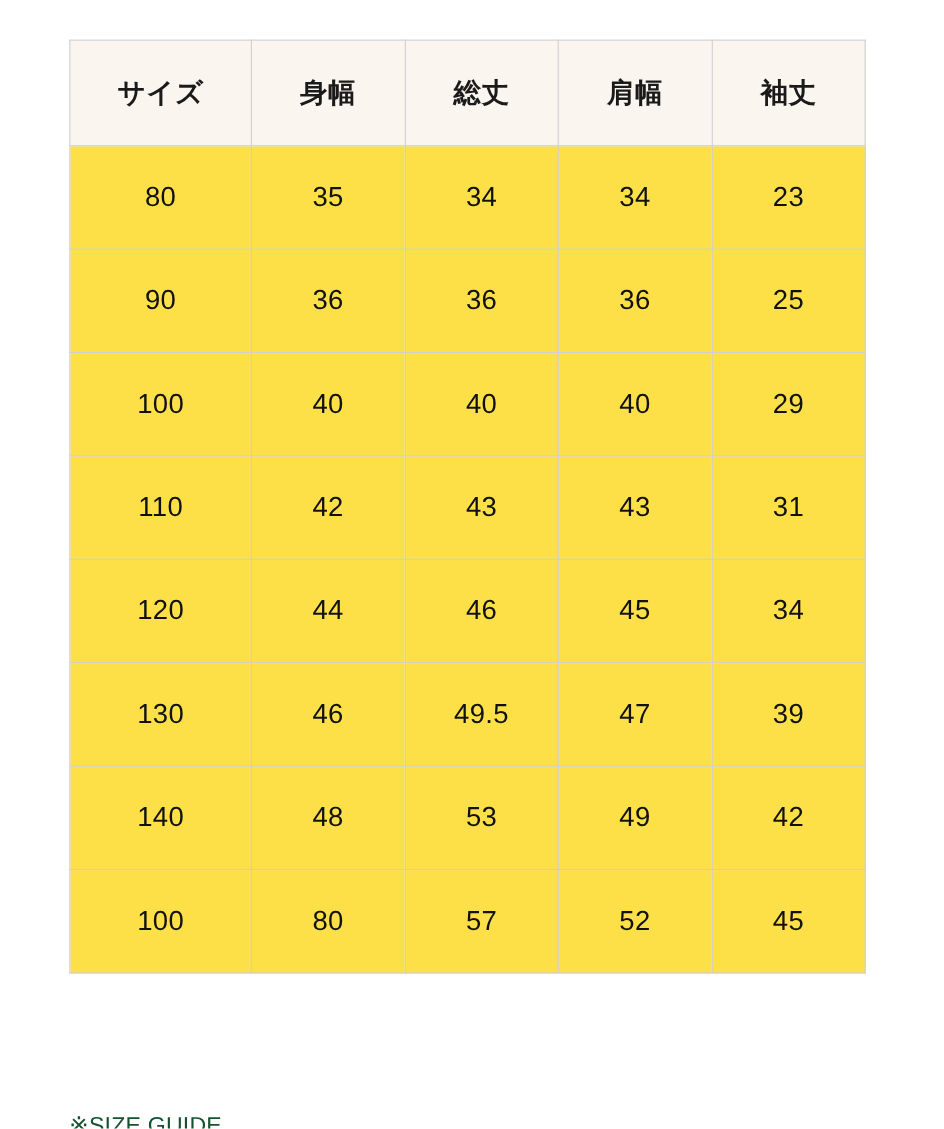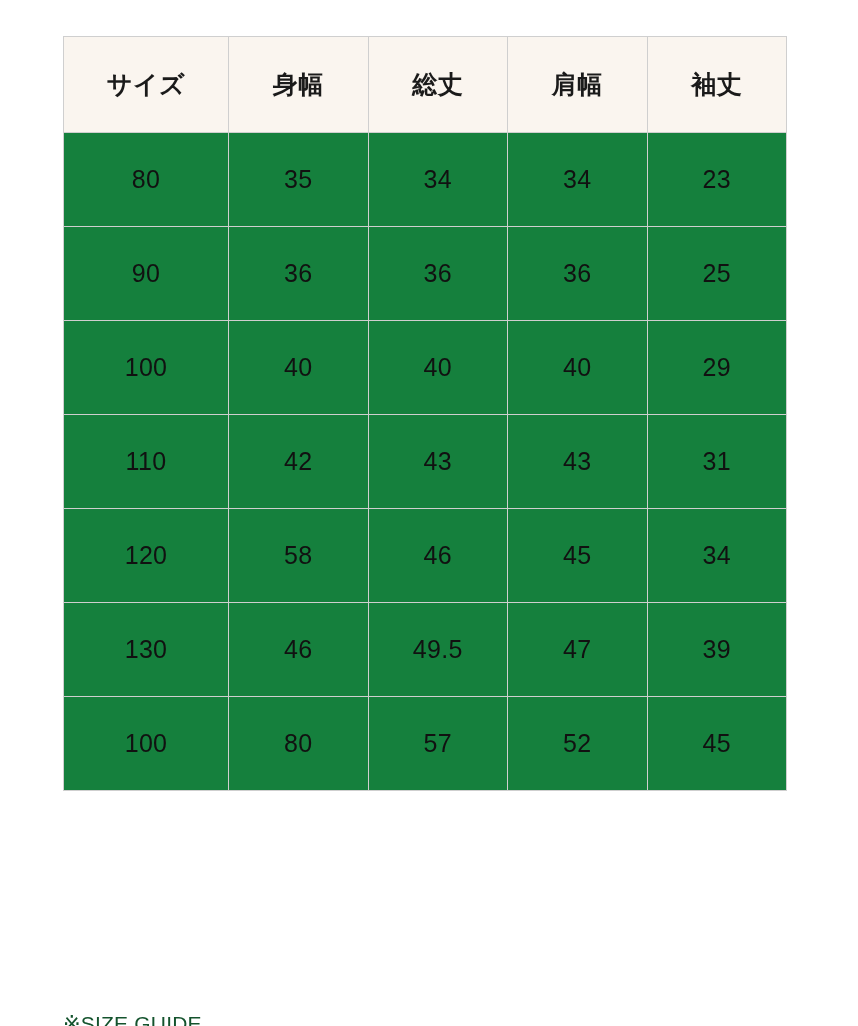--- a/index.html
+++ b/index.html
@@ -46,21 +46,21 @@
   }
   table.size-table thead th {
     background: #faf5ef;
     height: 95px;
     font-size: 25px;
     font-weight: bold;
     color: #1a1a1a;
     letter-spacing: 0.5px;
   }
   table.size-table tbody td {
-    background: #15803d;
+    background: #fde047;
     height: 93px;
     font-size: 25px;
     font-weight: normal;
     color: #111111;
     letter-spacing: 0.3px;
   }
   .table-note {
     position: absolute;
     left: 63px;
     top: 1011px;
@@ -118,31 +118,38 @@
         </tr>
         <tr>
           <td>110</td>
           <td>42</td>
           <td>43</td>
           <td>43</td>
           <td>31</td>
         </tr>
         <tr>
           <td>120</td>
-          <td>58</td>
+          <td>44</td>
           <td>46</td>
           <td>45</td>
           <td>34</td>
         </tr>
         <tr>
           <td>130</td>
           <td>46</td>
           <td>49.5</td>
           <td>47</td>
           <td>39</td>
+        </tr>
+        <tr>
+          <td>140</td>
+          <td>48</td>
+          <td>53</td>
+          <td>49</td>
+          <td>42</td>
         </tr>
         <tr>
           <td>100</td>
           <td>80</td>
           <td>57</td>
           <td>52</td>
           <td>45</td>
         </tr>
       </tbody>
     </table>

